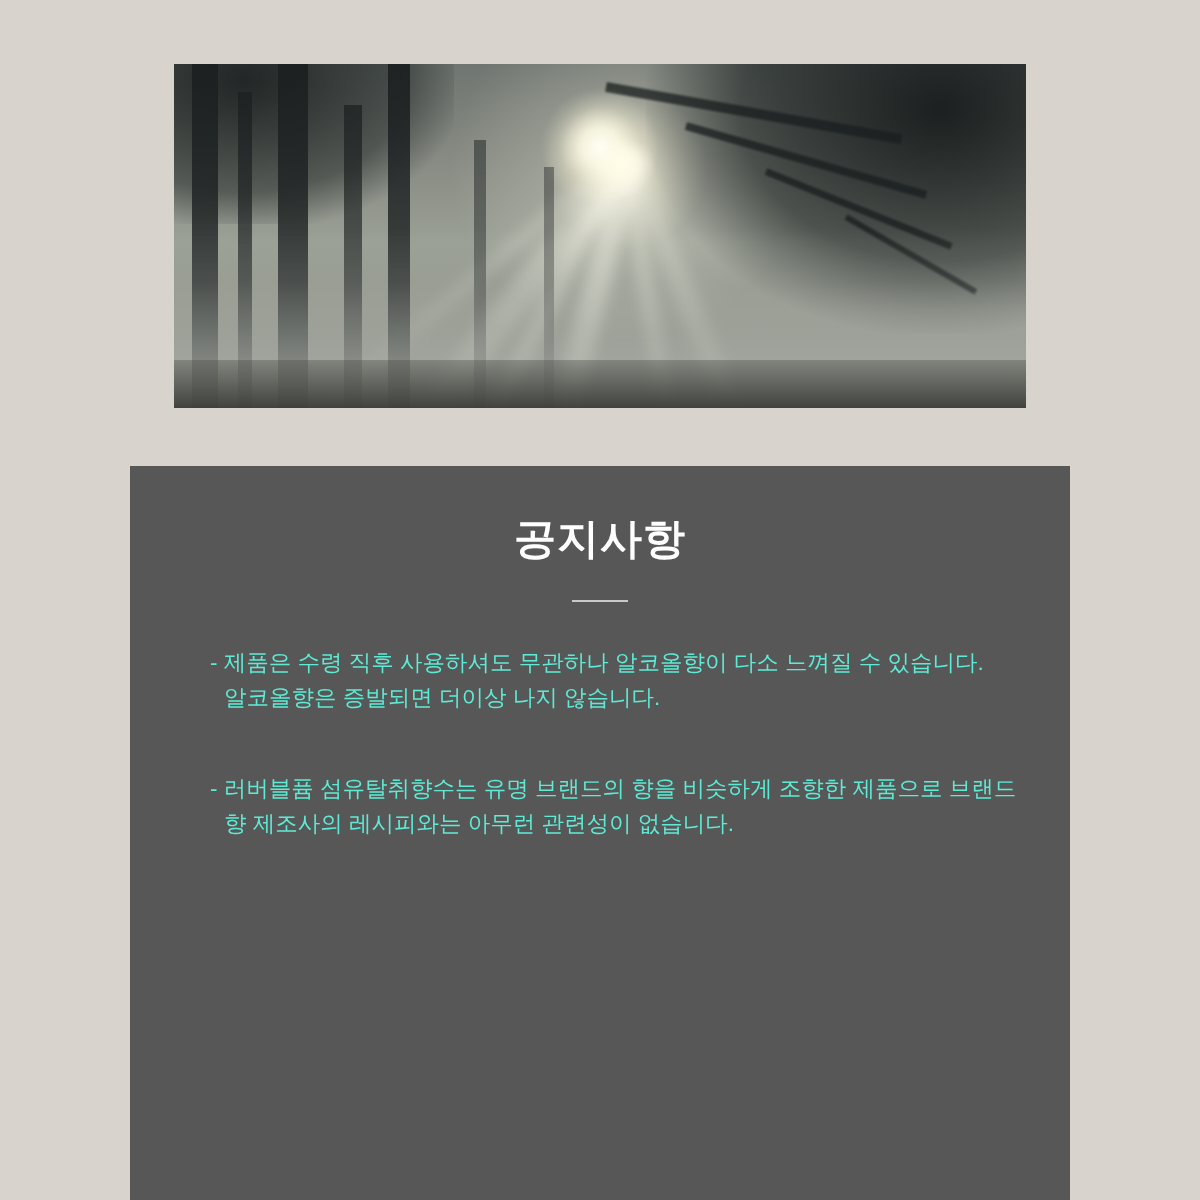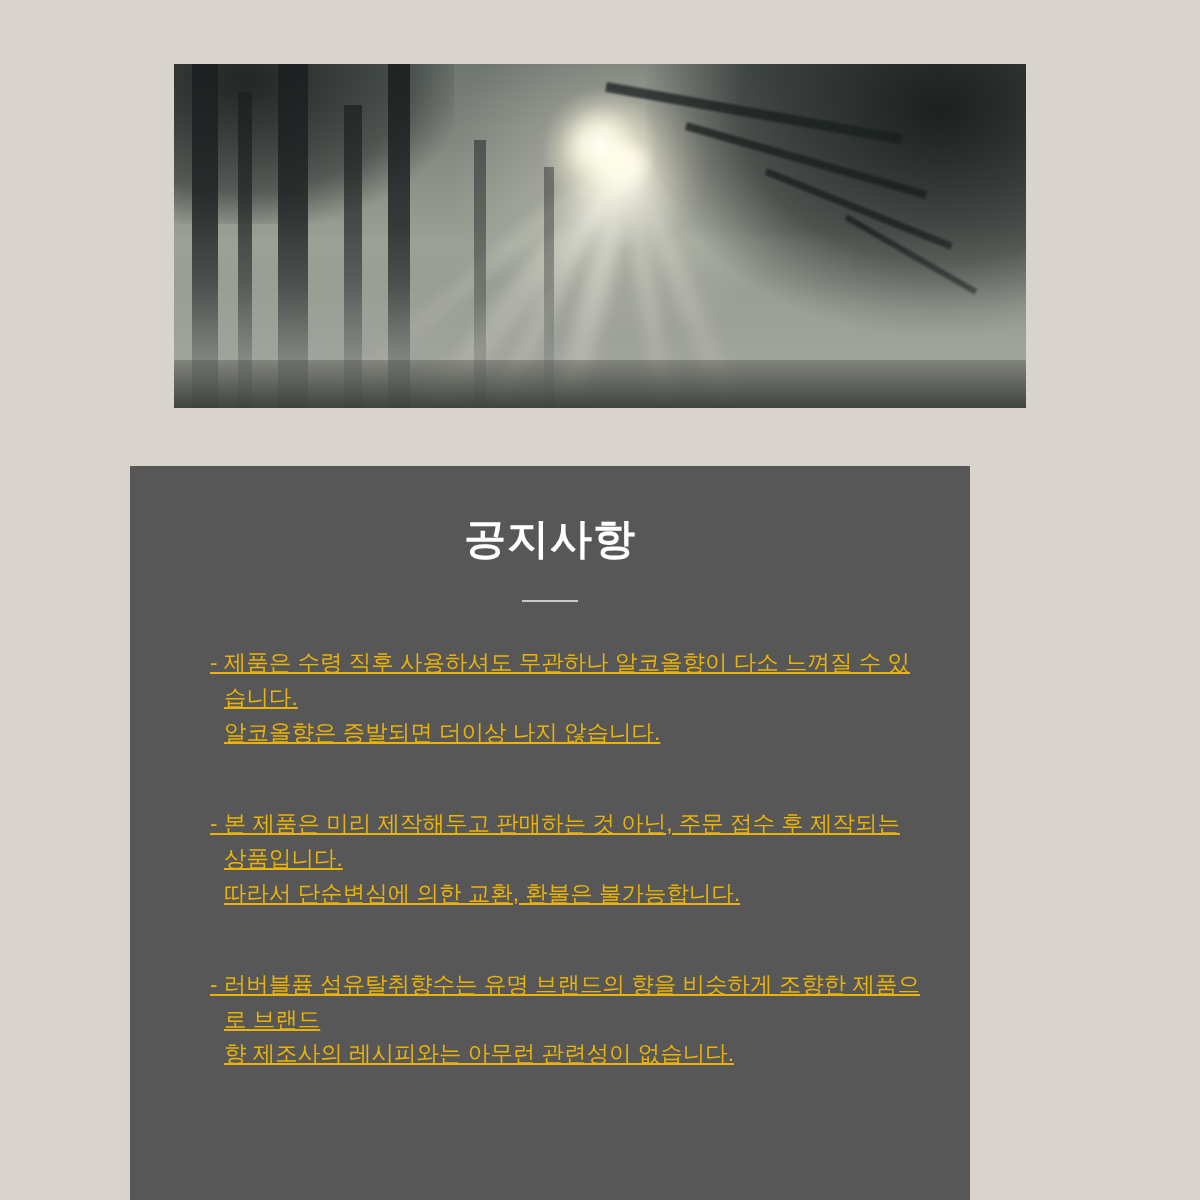--- a/index.html
+++ b/index.html
@@ -115,21 +115,21 @@
     left: 0; right: 0; bottom: 0;
     height: 14%;
     background: linear-gradient(to bottom, rgba(70,72,66,0.35), rgba(45,47,43,0.85));
   }
 
   
   .notice {
     position: absolute;
     left: 130px;
     top: 466px;
-    width: 840px;
+    width: 940px;
     height: 734px;
     background: #575757;
     box-sizing: border-box;
     padding: 48px 40px 0 40px;
   }
   .notice-title {
     margin: 0;
     text-align: center;
     color: #ffffff;
     font-size: 42px;
@@ -142,28 +142,27 @@
     height: 2px;
     background: #c9c9c9;
     margin: 36px auto 0 auto;
   }
   .notice-list {
     margin: 44px 0 0 0;
     padding: 0 8px 0 40px;
     list-style: none;
   }
   .notice-item {
-    color: #eab308;
+    color: #5eead4;
     font-size: 22.5px;
     line-height: 1.55;
     margin-bottom: 56px;
     text-indent: -14px;
     padding-left: 14px;
     white-space: pre-line;
-    text-decoration: underline;
   }
   .notice-item:last-child { margin-bottom: 0; }
 </style>
 </head>
 <body>
 
 <div class="page">
 
   <div class="hero">
     <div class="hero-scene">
@@ -191,20 +190,18 @@
       <div class="ground"></div>
     </div>
   </div>
 
   <section class="notice">
     <h1 class="notice-title">공지사항</h1>
     <div class="divider"></div>
     <ul class="notice-list">
       <li class="notice-item">- 제품은 수령 직후 사용하셔도 무관하나 알코올향이 다소 느껴질 수 있습니다.
  알코올향은 증발되면 더이상 나지 않습니다.</li>
-      <li class="notice-item">- 본 제품은 미리 제작해두고 판매하는 것 아닌, 주문 접수 후 제작되는 상품입니다.
- 따라서 단순변심에 의한 교환, 환불은 불가능합니다.</li>
       <li class="notice-item">- 러버블퓸 섬유탈취향수는 유명 브랜드의 향을 비슷하게 조향한 제품으로 브랜드
  향 제조사의 레시피와는 아무런 관련성이 없습니다.</li>
     </ul>
   </section>
 
 </div>
 
 </body></html>

